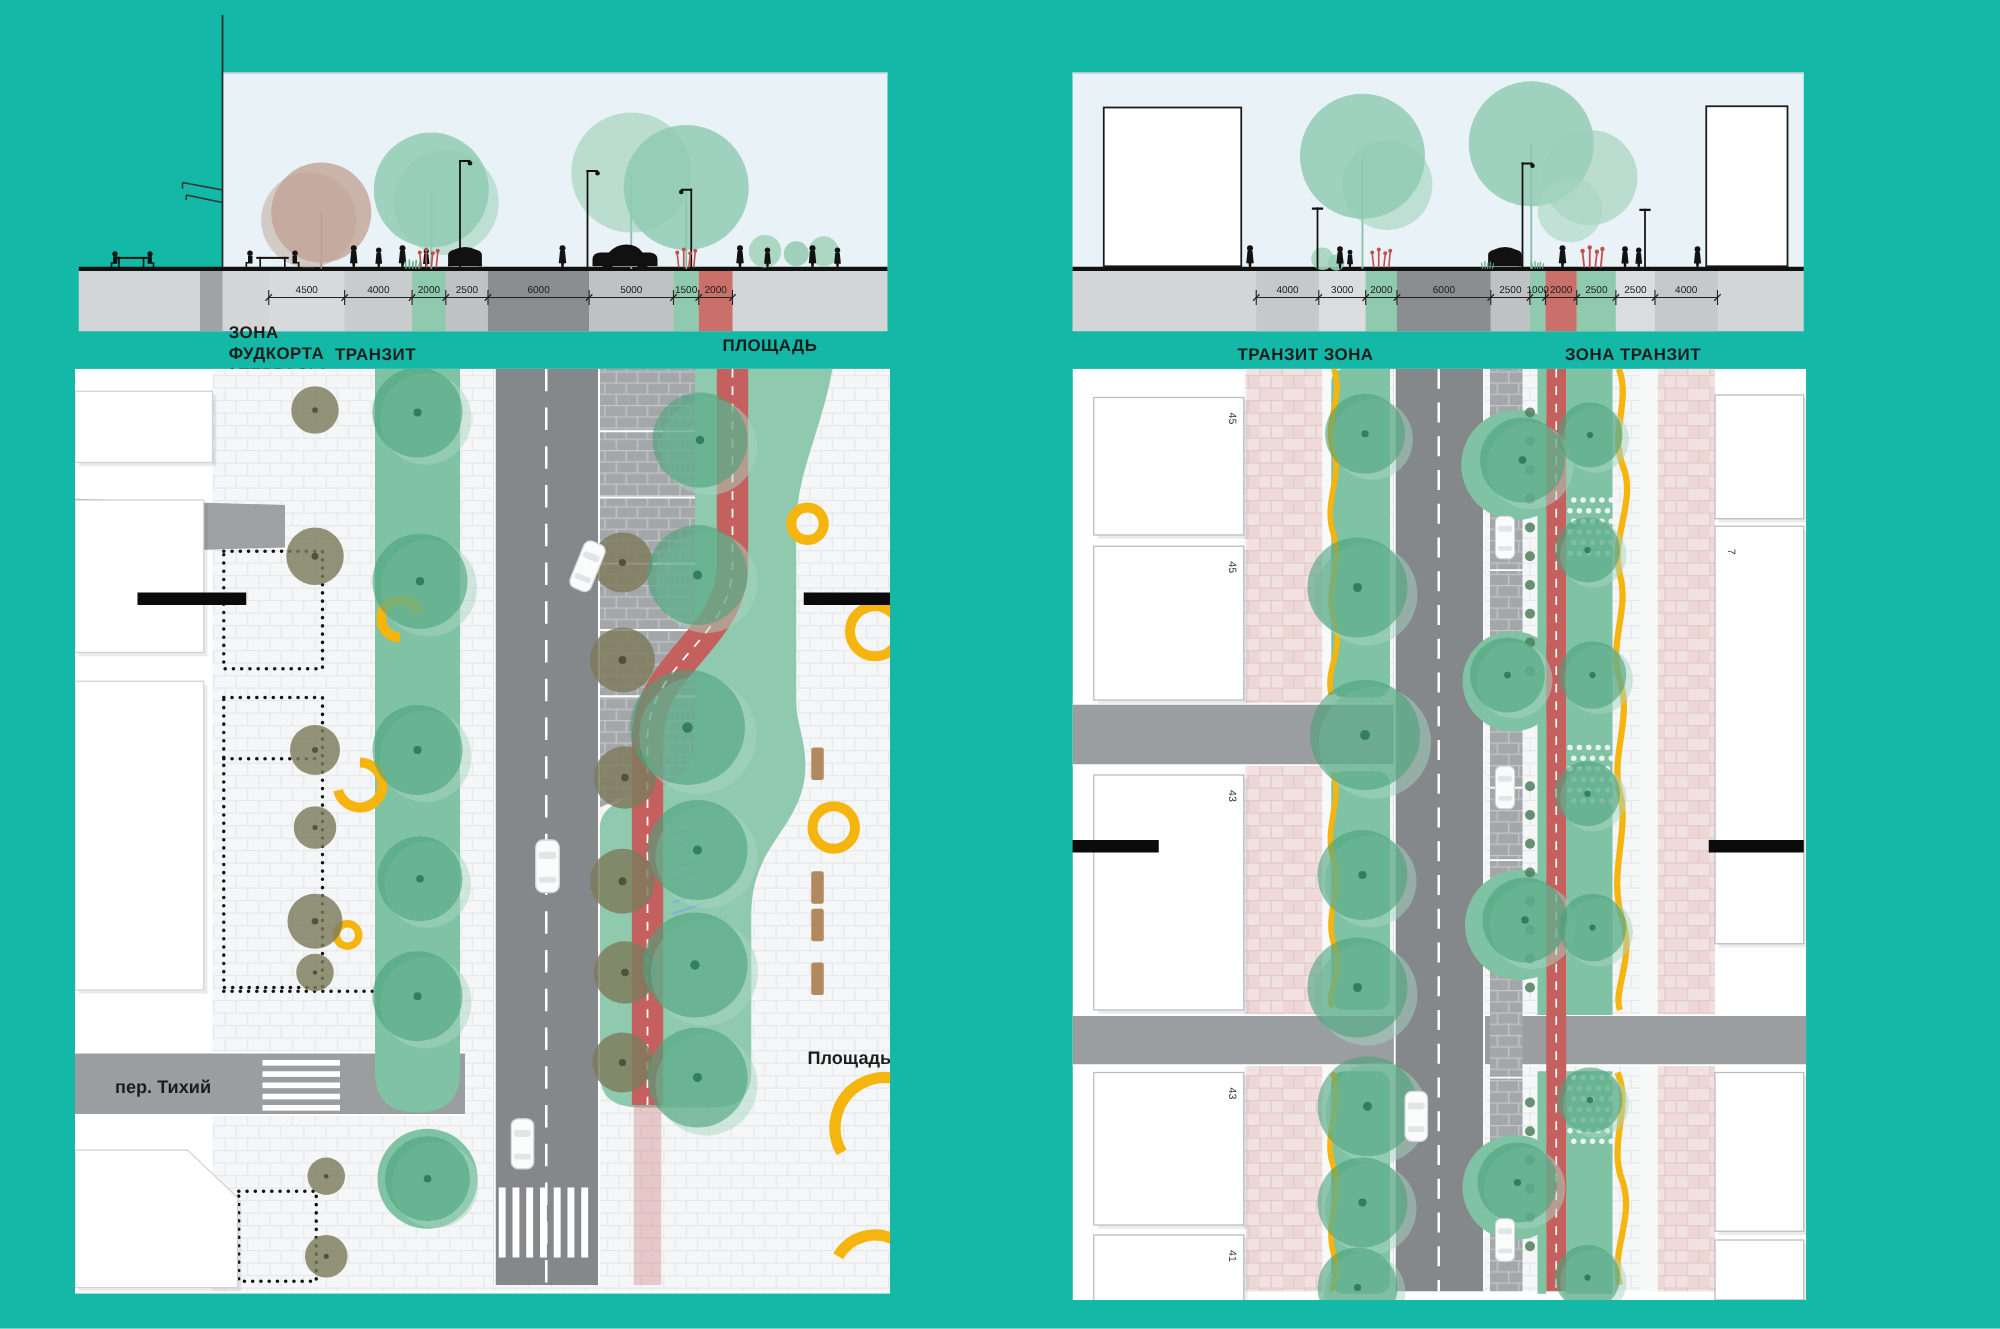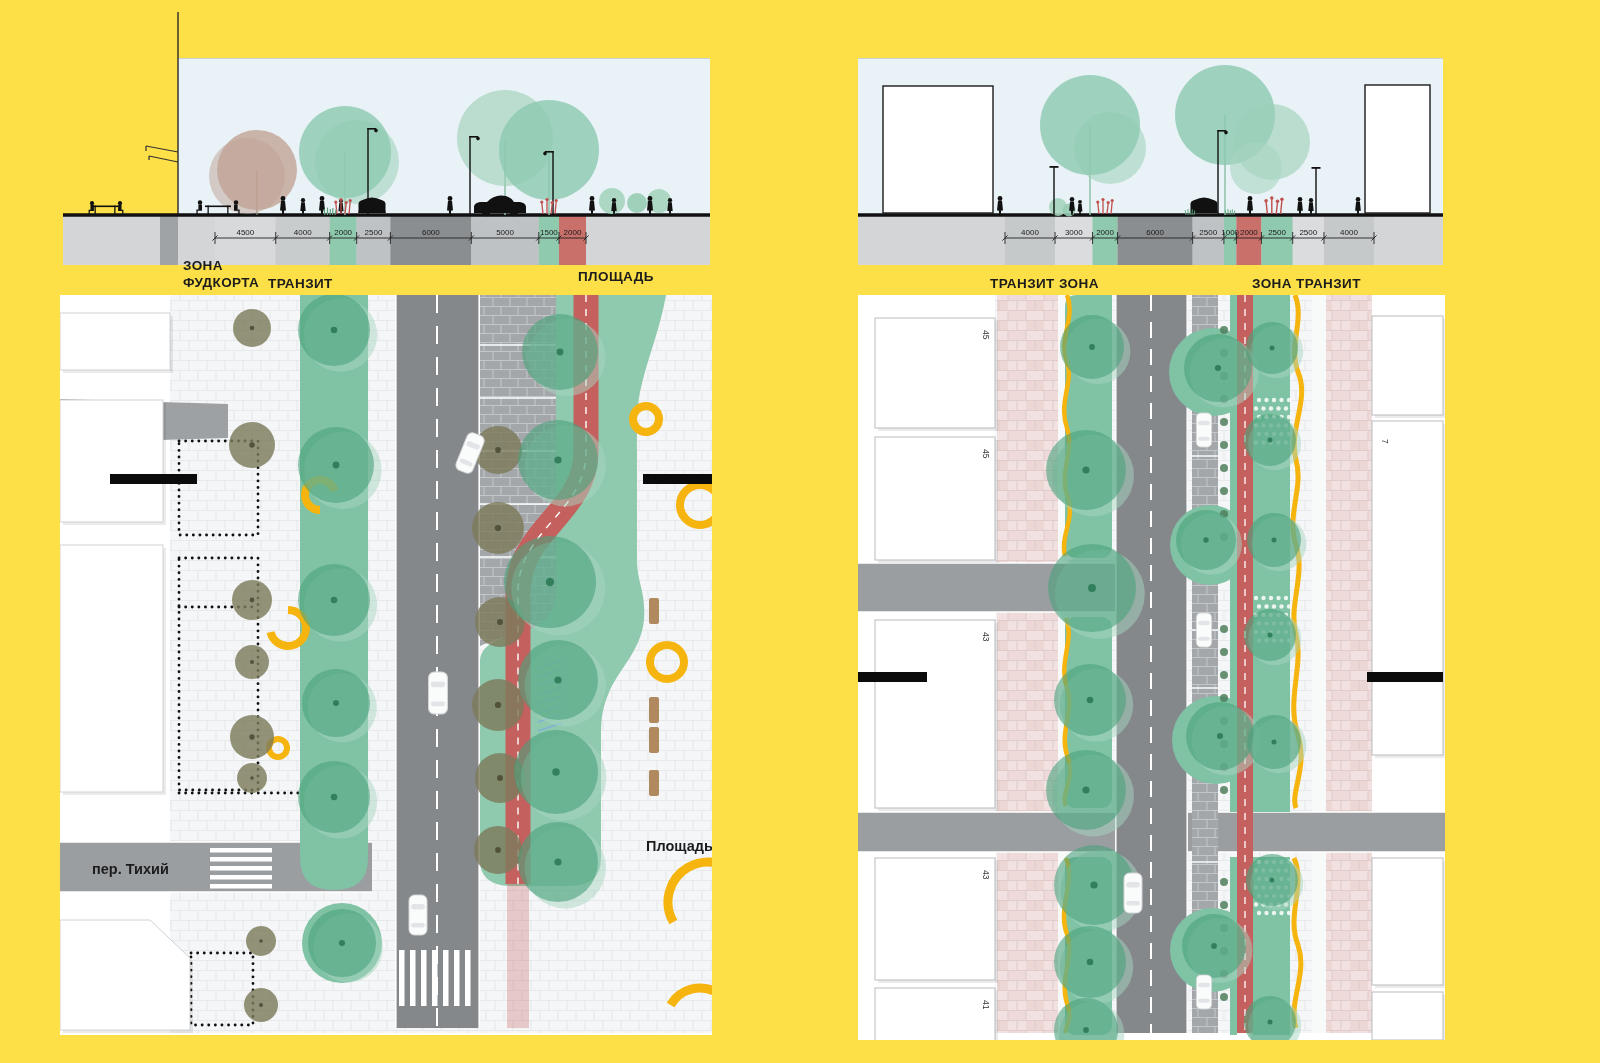--- a/index.html
+++ b/index.html
@@ -1,16 +1,16 @@
 <!DOCTYPE html>
 <html><head>
 <meta charset="utf-8">
 <style>
   html,body{margin:0;padding:0;background:#ffffff;}
-  .canvas{position:relative;width:1600px;height:1063px;background:#fde047;overflow:hidden;}
+  .canvas{position:relative;width:1600px;height:1063px;background:#14b8a6;overflow:hidden;}
   svg text{font-family:"Liberation Sans", sans-serif;}
   .zlabel{font-weight:bold;font-size:13.5px;fill:#1c1c1c;letter-spacing:.4px;}
   .plabel{font-weight:bold;font-size:14.5px;fill:#1c1c1c;}
   .dimnum{font-size:8px;fill:#1a1a1a;}
   .bnum{font-size:8.5px;fill:#333;}
 </style>
 </head>
 <body>
 
 <div class="canvas">

